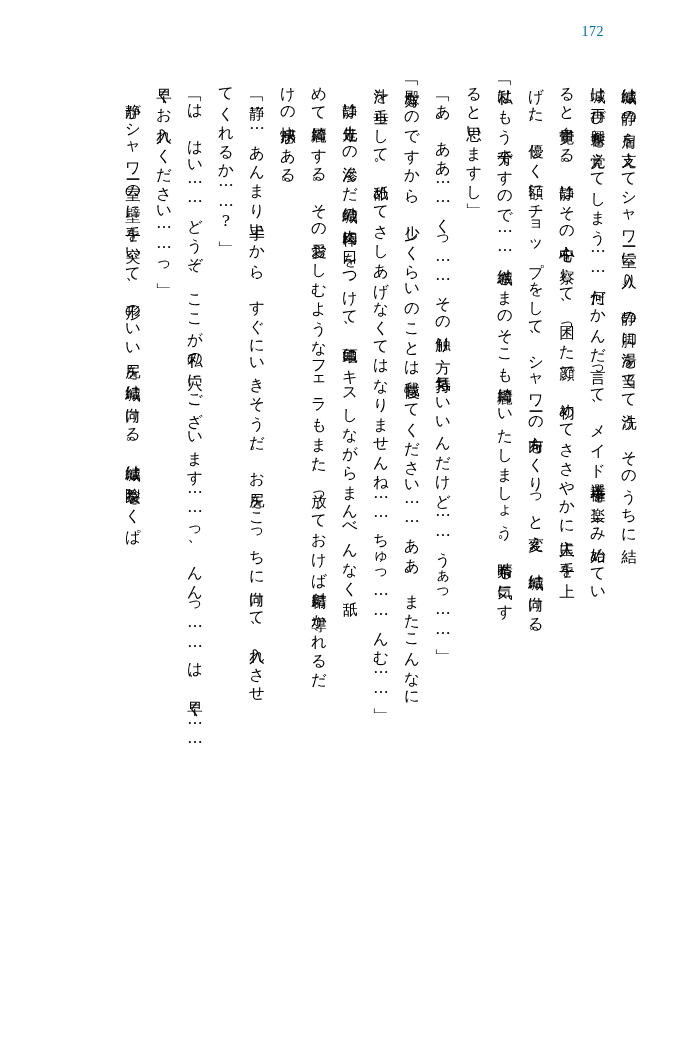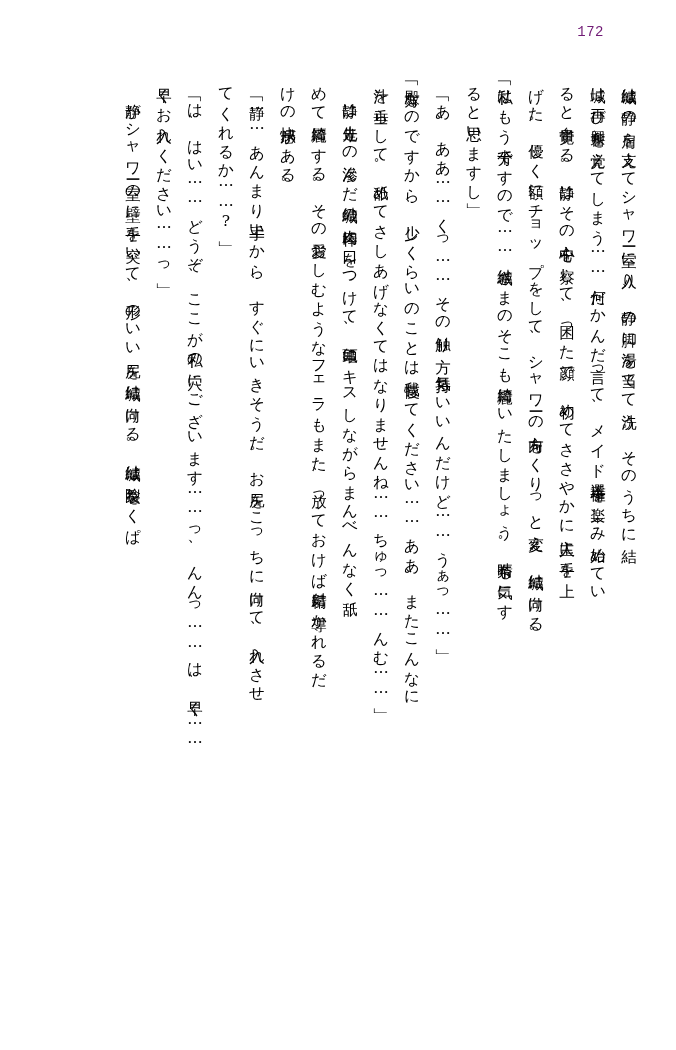--- a/index.html
+++ b/index.html
@@ -20,22 +20,22 @@
     height: 1050px;
     background: #ffffff;
     box-sizing: border-box;
   }
   .page-number {
     position: absolute;
     top: 24px;
     right: 72px;
     font-size: 14px;
     letter-spacing: 0.5px;
-    color: #701a75;
-    font-family: Liberation Mono, monospace;
+    color: #0369a1;
+    font-family: Liberation Serif, serif;
   }
   .body-text {
     position: absolute;
     top: 76px;
     right: 40px;
     left: 40px;
     height: 930px;
     display: flex;
     flex-direction: row-reverse;
     align-items: flex-start;

